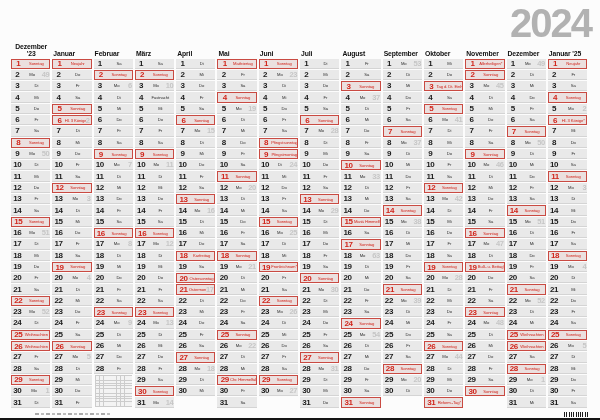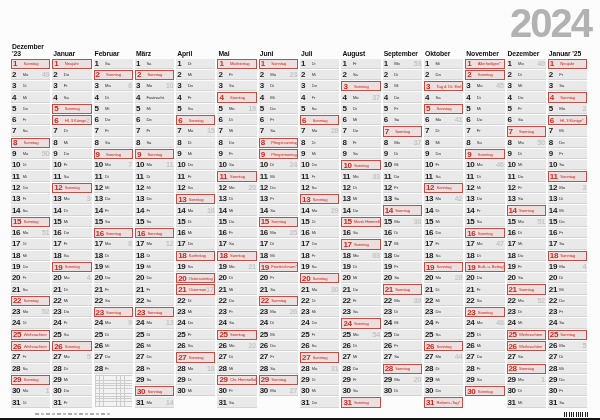--- a/index.html
+++ b/index.html
@@ -1,21 +1,21 @@
 <!DOCTYPE html>
 <html style="--red: #d1251b; --redborder: #c94a42; --redbg: #ebe0df; --cellbg: #e9e9e9; --weekgray: #c6c6c6; --title: #b2b2b2;"><head>
 <meta charset="utf-8">
 <style>
   :root{
     --red:#d1251b; --redborder:#c94a42; --redbg:#ebe0df;
     --cellbg:#e9e9e9; --weekgray:#c6c6c6; --title:#b2b2b2;
   }
   html,body{margin:0;padding:0;width:600px;height:420px;overflow:hidden;
     background:#ffffff;font-family:"Liberation Sans",sans-serif;}
-  .sheet{position:relative;width:600px;height:420px;background:#fcfcfc;}
+  .sheet{position:relative;width:600px;height:420px;background:#fcfcfc;text-align:center;}
   .year-title{position:absolute;top:3px;right:9px;font-size:40px;font-weight:bold;
     color:var(--title);letter-spacing:-2px;line-height:1;}
   .grid{position:absolute;left:11px;top:45px;display:grid;
     grid-template-columns:repeat(14,39.3px);column-gap:2px;}
   .month-col{display:block;}
   .month-name{height:13.5px;font-size:6.8px;font-weight:bold;color:#0f0f0f;
     letter-spacing:-0.1px;padding-left:1px;display:flex;align-items:flex-end;
     padding-bottom:2px;box-sizing:border-box;}
   .cell{height:10.3px;margin-bottom:1px;display:flex;align-items:center;
     background:var(--cellbg);box-sizing:border-box;border-bottom:0.8px solid #d4d4d4;}

